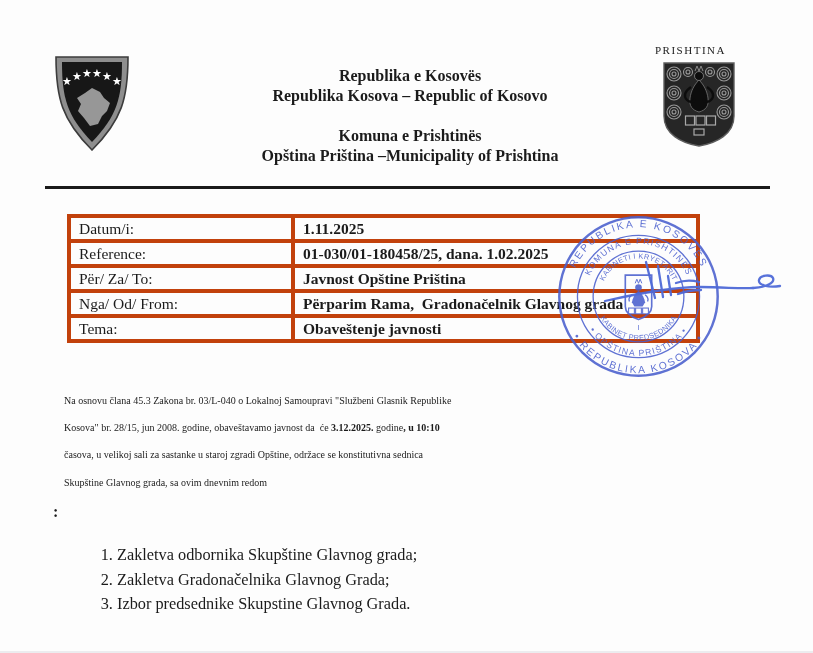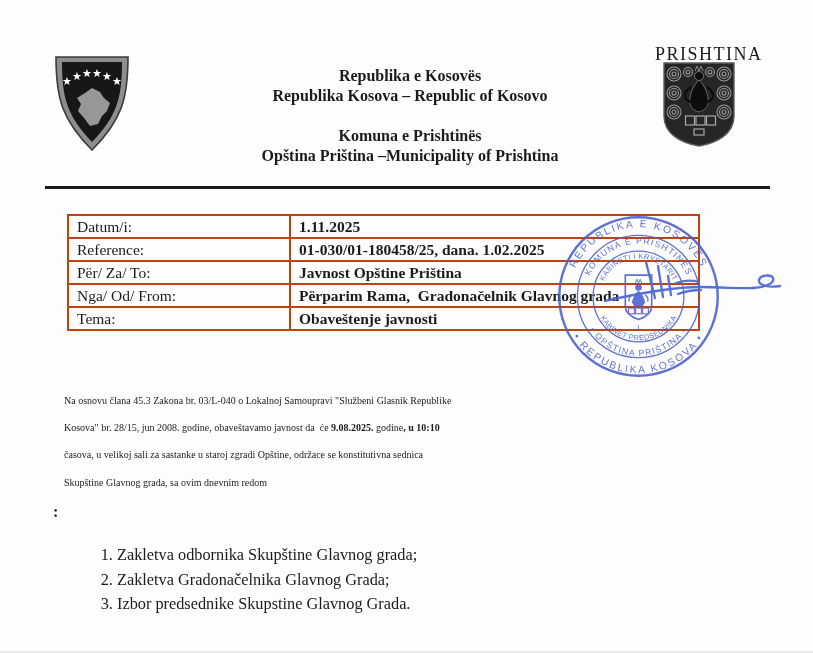--- a/index.html
+++ b/index.html
@@ -6,28 +6,28 @@
   .page{
     position:relative;width:813px;height:653px;margin:0 auto;
     background:#fdfdfd;overflow:hidden;
     font-family:"Liberation Serif","DejaVu Serif",serif;color:#1b1b1b;
   }
   .abs{position:absolute;}
 
   
   .hdr-text{left:200px;top:66px;width:420px;text-align:center;font-weight:bold;font-size:16px;line-height:20px;}
   .hdr-gap{height:20px;}
-  .prish-label{left:655px;top:44px;width:90px;text-align:right;font-size:18px;letter-spacing:1.5px;}
+  .prish-label{left:655px;top:44px;width:90px;text-align:left;font-size:11px;letter-spacing:1.5px;}
 
   .rule{left:45px;top:186px;width:725px;height:3px;background:#1a1a1a;}
 
   
   table.meta{left:67px;top:214px;width:633px;border-collapse:collapse;table-layout:fixed;position:absolute;}
   table.meta td{
-    border:2px solid #c2410c;font-size:15.5px;line-height:18px;
+    border:4px solid #c2410c;font-size:15.5px;line-height:18px;
     padding:1px 8px;height:19px;white-space:pre;overflow:visible;
   }
   td.lbl{width:204px;}
   td.val{font-weight:bold;}
 
   
   .para{left:64px;top:387px;font-size:10px;line-height:27.2px;}
   .para .pline{white-space:pre;}
   .colon{left:53px;top:503px;font-size:16px;font-weight:bold;}
 
@@ -194,21 +194,21 @@
     <g fill="none" stroke="#4f6ad8" stroke-width="2.3" stroke-linecap="round" opacity="0.95">
       <path d="M646,262 L655,298 M658,266 L663,297 M668,276 L671,295"></path>
       <path d="M676,283 C684,280 692,280 699,282 M678,294 C686,291 694,290 701,290"></path>
       <path d="M605,301 C640,293 675,287 700,287 C725,287 740,289 753,288"></path>
       <path d="M753,288 C766,287 775,283 773,278 C771,274 760,275 759,280 C758,285 768,288 780,286"></path>
     </g>
   </svg>
 
   <div class="abs para">
     <div class="pline"><span>Na osnovu člana 45.3 Zakona br. 03/L-040 o Lokalnoj Samoupravi "Službeni Glasnik Republike</span></div>
-    <div class="pline"><span>Kosova" br. 28/15, jun 2008. godine, obaveštavamo javnost da  će </span><span style="font-weight: bold;">9.08.2025.</span><span> godine</span><span style="font-weight: bold;">, u 10:10</span></div>
+    <div class="pline"><span>Kosova" br. 28/15, jun 2008. godine, obaveštavamo javnost da  će </span><span style="font-weight: bold;">3.12.2025.</span><span> godine</span><span style="font-weight: bold;">, u 10:10</span></div>
     <div class="pline"><span>časova, u velikoj sali za sastanke u staroj zgradi Opštine, održace se konstitutivna sednica</span></div>
     <div class="pline"><span>Skupštine Glavnog grada, sa ovim dnevnim redom</span></div>
   </div>
 
   <div class="abs colon">:</div>
 
   <ol class="abs agenda">
     <li>Zakletva odbornika Skupštine Glavnog grada;</li>
     <li>Zakletva Gradonačelnika Glavnog Grada;</li>
     <li>Izbor predsednike Skupstine Glavnog Grada.</li>

